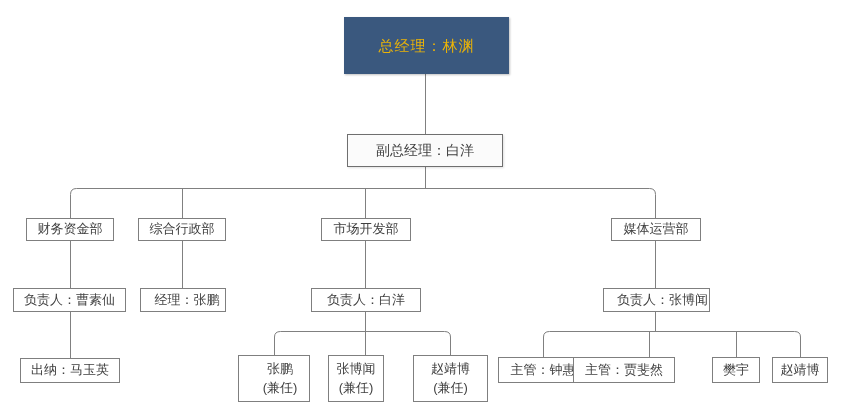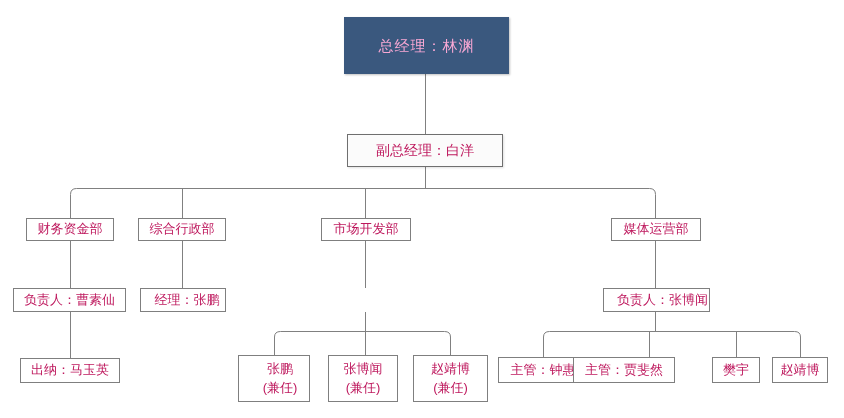--- a/index.html
+++ b/index.html
@@ -10,34 +10,34 @@
     font-family:"Liberation Sans","DejaVu Sans",sans-serif;
     overflow:hidden;
   }
   #lines{position:absolute;left:0;top:0;width:844px;height:418px;}
   #lines path{stroke:#808080;stroke-width:1;fill:none;}
   .node{
     position:absolute;
     box-sizing:border-box;
     border:1px solid #7f7f7f;
     background:#ffffff;
-    color:#be185d;
+    color:#404040;
     display:flex;
     flex-direction:column;
     align-items:center;
     justify-content:center;
     text-align:center;
     font-size:13px;
     line-height:1.45;
     white-space:nowrap;
   }
   .node.root{
     background:#3a587e;
     border:none;
-    color:#f9a8d4;
+    color:#eab308;
     font-size:15px;
     letter-spacing:1px;
     box-shadow:1px 1px 2px rgba(0,0,0,0.25);
   }
   .node.deputy{
     background:#fbfbfb;
     border:1px solid #6f6f6f;
     font-size:14px;
     box-shadow:1px 1px 2px rgba(0,0,0,0.12);
   }
@@ -70,29 +70,30 @@
 
   <div class="node deputy" style="left:347px;top:134px;width:156px;height:33px;">副总经理：白洋</div>
 
   <div class="node" style="left:26px;top:218px;width:88px;height:23px;">财务资金部</div>
   <div class="node" style="left:138px;top:218px;width:88px;height:23px;">综合行政部</div>
   <div class="node" style="left:321px;top:218px;width:90px;height:23px;">市场开发部</div>
   <div class="node" style="left:611px;top:218px;width:90px;height:23px;">媒体运营部</div>
 
   <div class="node" style="left:13px;top:288px;width:113px;height:24px;">负责人：曹素仙</div>
   <div class="node" style="left:140px;top:288px;width:86px;height:24px;padding-left:8px;">经理：张鹏</div>
+  <div class="node" style="left:311px;top:288px;width:110px;height:24px;">负责人：白洋</div>
   <div class="node" style="left:603px;top:288px;width:107px;height:24px;padding-left:12px;">负责人：张博闻</div>
 
   <div class="node" style="left:20px;top:358px;width:100px;height:25px;">出纳：马玉英</div>
 
   <div class="node" style="left:238px;top:355px;width:72px;height:47px;padding-left:12px;">
     <span>张鹏</span>
     <span>(兼任)</span>
   </div>
-  <div class="node" style="left:328px;top:355px;width:70px;height:47px;text-align:center;">
+  <div class="node" style="left:328px;top:355px;width:56px;height:47px;text-align:center;">
     <span>张博闻</span>
     <span>(兼任)</span>
   </div>
   <div class="node" style="left:413px;top:355px;width:75px;height:47px;">
     <span>赵靖博</span>
     <span>(兼任)</span>
   </div>
 
   <div class="node" style="left:498px;top:357px;width:90px;height:26px;">主管：钟惠</div>
   <div class="node" style="left:573px;top:357px;width:102px;height:26px;">主管：贾斐然</div>

